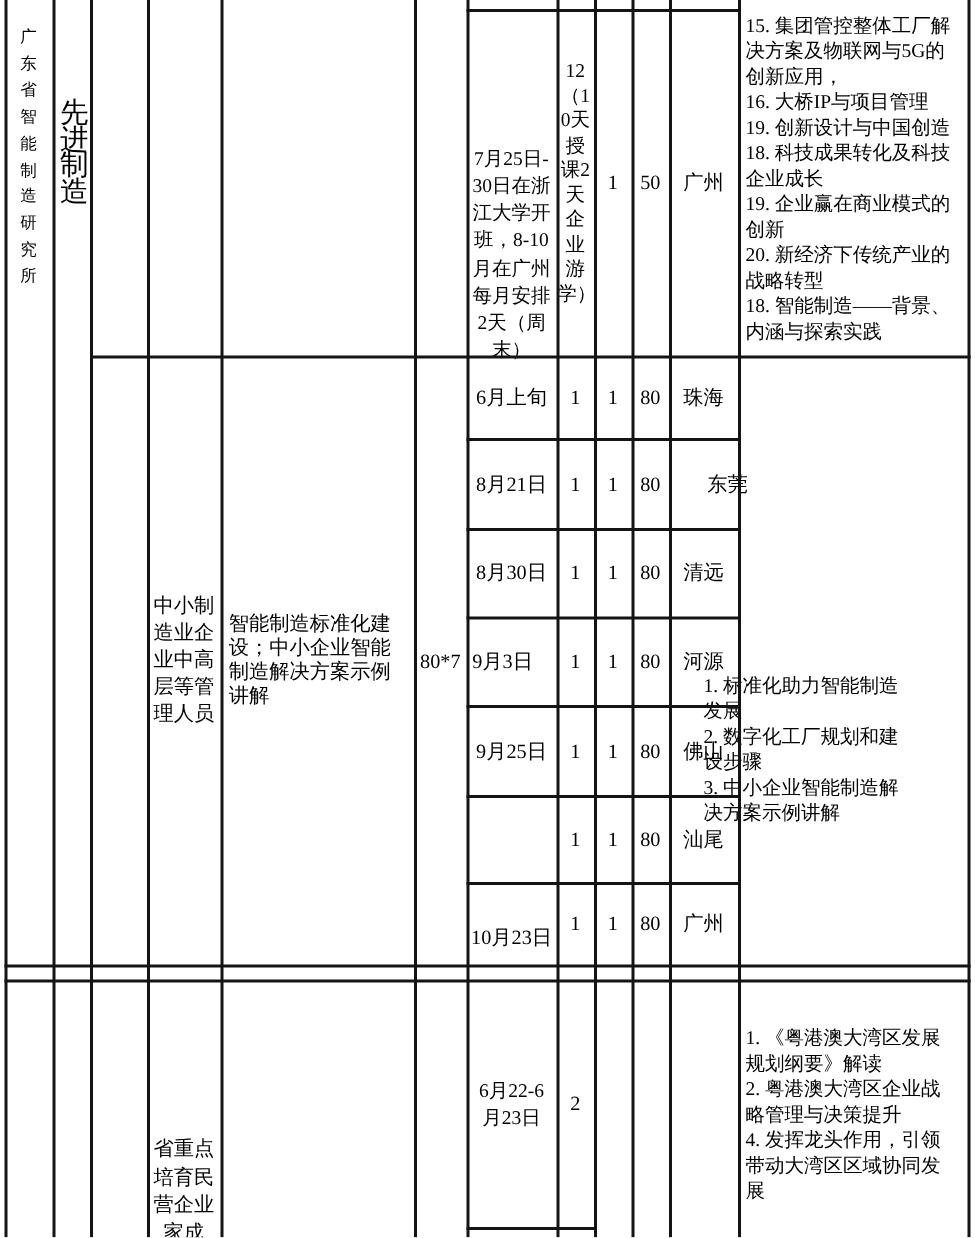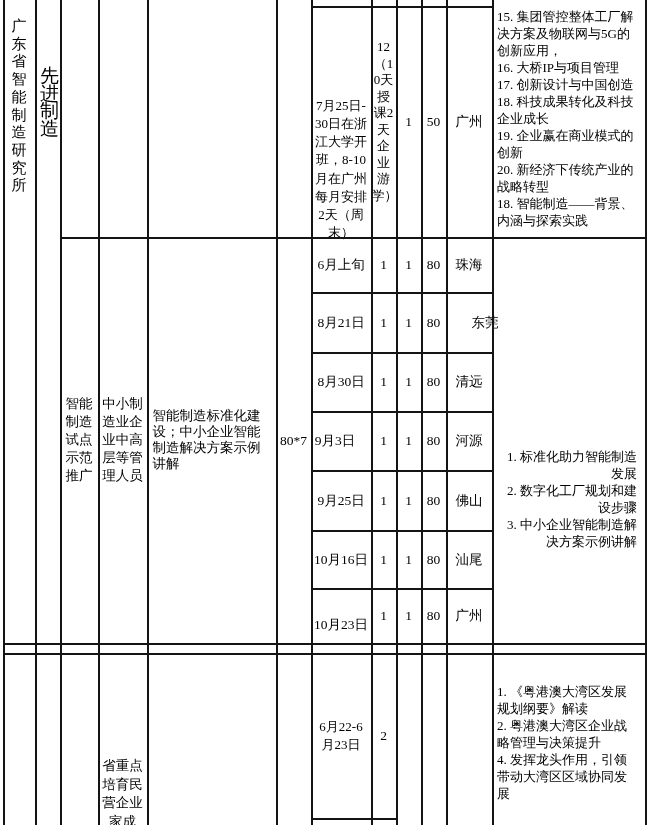--- a/index.html
+++ b/index.html
@@ -16,21 +16,21 @@
   .courses .ci{word-break:break-all;}
   .ccenter{display:flex;flex-direction:column;justify-content:center;}
   .frag{position:absolute;top:1px;left:502px;height:4px;overflow:hidden;}
 </style>
 </head>
 <body>
 
 <div class="page">
 
   <div class="vcol" style="left:3px;top:18px;width:32px;">
-    <span class="vtxt" style="width:15px;font-size:15px;line-height:17.7px;">广东省智能制造研究所</span>
+    <span class="vtxt" style="width:15px;font-size:11px;line-height:17.7px;font-family:Liberation Mono, monospace;">广东省智能制造研究所</span>
   </div>
 
   <div class="vcol" style="left:35px;top:67px;width:25px;">
     <span class="vtxt" style="width:15px;font-size:19px;line-height:17.7px;">先进制造</span>
   </div>
 
   <div class="cell" style="left:311px;top:6px;width:60px;height:231px;margin-top:48px;">
     <span class="wrapcell" style="width:54px;font-size:13px;line-height:18.2px;">7月25日-30日在浙江大学开班，8-10月在广州每月安排2天（周末）</span>
   </div>
   <div class="cell" style="left:371px;top:6px;width:25px;height:231px;">
@@ -44,30 +44,27 @@
   </div>
   <div class="cell" style="left:446px;top:6px;width:46px;height:231px;">
     <span>广州</span>
   </div>
 
   <div class="frag"></div>
 
   <div class="courses" style="left:492px;top:8px;width:153px;height:229px;">
     <div class="ci" style="width:140px;">15. 集团管控整体工厂解决方案及物联网与5G的创新应用，</div>
     <div class="ci" style="width:140px;">16. 大桥IP与项目管理</div>
-    <div class="ci" style="width:140px;">17. 创新设计与中国创造</div>
+    <div class="ci" style="width:140px;">19. 创新设计与中国创造</div>
     <div class="ci" style="width:140px;">18. 科技成果转化及科技企业成长</div>
     <div class="ci" style="width:140px;">19. 企业赢在商业模式的创新</div>
     <div class="ci" style="width:140px;">20. 新经济下传统产业的战略转型</div>
     <div class="ci" style="width:140px;">18. 智能制造——背景、内涵与探索实践</div>
   </div>
 
-  <div class="cell" style="left:60px;top:237px;width:38px;height:406px;">
-    <span class="vtxt" style="width:30px;font-size:13.5px;line-height:18px;">智能制造试点示范推广</span>
-  </div>
   <div class="cell" style="left:98px;top:237px;width:49px;height:406px;">
     <span class="vtxt" style="width:44px;font-size:13.5px;line-height:18px;">中小制造业企业中高层等管理人员</span>
   </div>
   <div class="cell" style="left:147px;top:237px;width:129px;height:406px;">
     <span style="display:block;width:118px;text-align:left;font-size:13.5px;line-height:16px;">智能制造标准化建设；中小企业智能制造解决方案示例讲解</span>
   </div>
   <div class="cell" style="left:276px;top:237px;width:35px;height:406px;">
     <span>80*7</span>
   </div>
 
@@ -144,23 +141,20 @@
   <div class="cell" style="left:396px;top:470px;width:25px;height:60px;">
       <span>1</span>
     </div>
   <div class="cell" style="left:421px;top:470px;width:25px;height:60px;">
       <span>80</span>
     </div>
   <div class="cell" style="left:446px;top:470px;width:46px;height:60px;">
       <span>佛山</span>
     </div>
 
-  <div class="cell" style="left:311px;top:530px;width:60px;height:58px;">
-      <span>10月16日</span>
-    </div>
   <div class="cell" style="left:371px;top:530px;width:25px;height:58px;">
       <span>1</span>
     </div>
   <div class="cell" style="left:396px;top:530px;width:25px;height:58px;">
       <span>1</span>
     </div>
   <div class="cell" style="left:421px;top:530px;width:25px;height:58px;">
       <span>80</span>
     </div>
   <div class="cell" style="left:446px;top:530px;width:46px;height:58px;">
@@ -176,21 +170,21 @@
   <div class="cell" style="left:396px;top:588px;width:25px;height:55px;">
       <span>1</span>
     </div>
   <div class="cell" style="left:421px;top:588px;width:25px;height:55px;">
       <span>80</span>
     </div>
   <div class="cell" style="left:446px;top:588px;width:46px;height:55px;">
       <span>广州</span>
     </div>
 
-  <div class="courses ccenter" style="left:492px;top:237px;width:153px;height:524px;text-align:right;">
+  <div class="courses ccenter" style="left:464px;top:237px;width:153px;height:524px;">
     <div class="ci" style="width:140px;">1. 标准化助力智能制造发展</div>
     <div class="ci" style="width:140px;">2. 数字化工厂规划和建设步骤</div>
     <div class="ci" style="width:140px;">3. 中小企业智能制造解决方案示例讲解</div>
   </div>
 
   <div class="vcol" style="left:98px;top:757px;width:49px;">
     <span class="vtxt" style="width:44px;font-size:13.5px;line-height:18.5px;">省重点培育民营企业家成</span>
   </div>
   <div class="cell" style="left:311px;top:653px;width:60px;height:165px;">
     <span class="wrapcell" style="width:54px;font-size:13px;line-height:18px;">6月22-6月23日</span>

